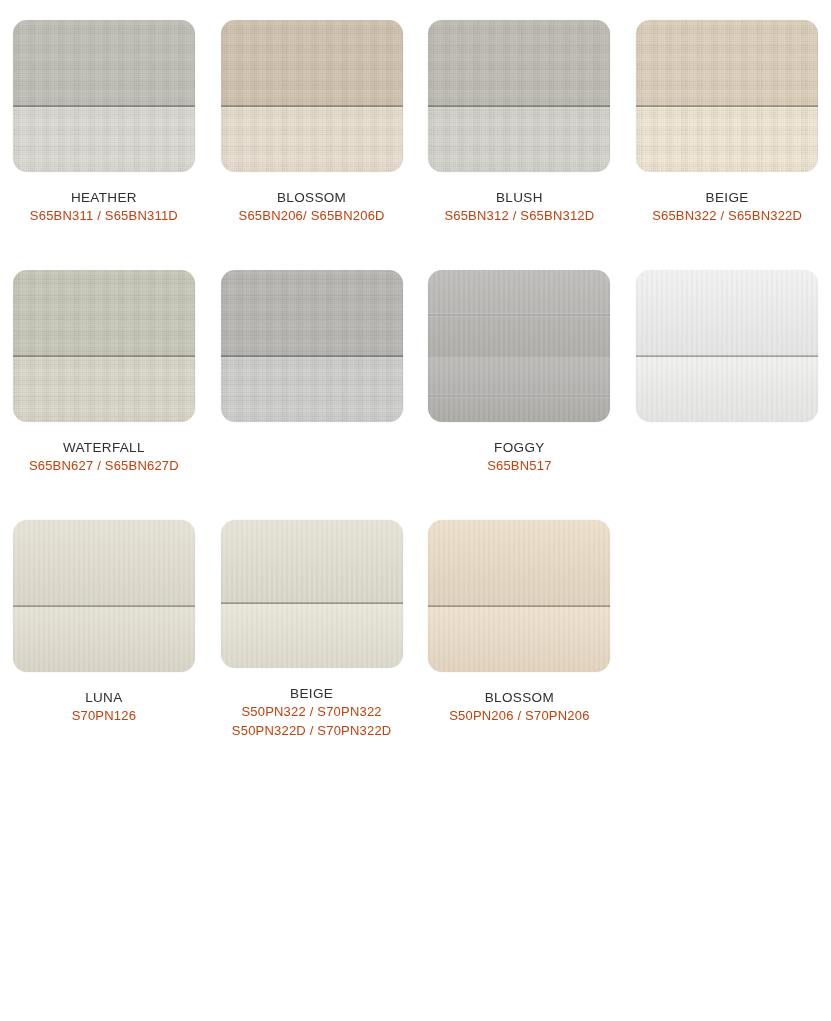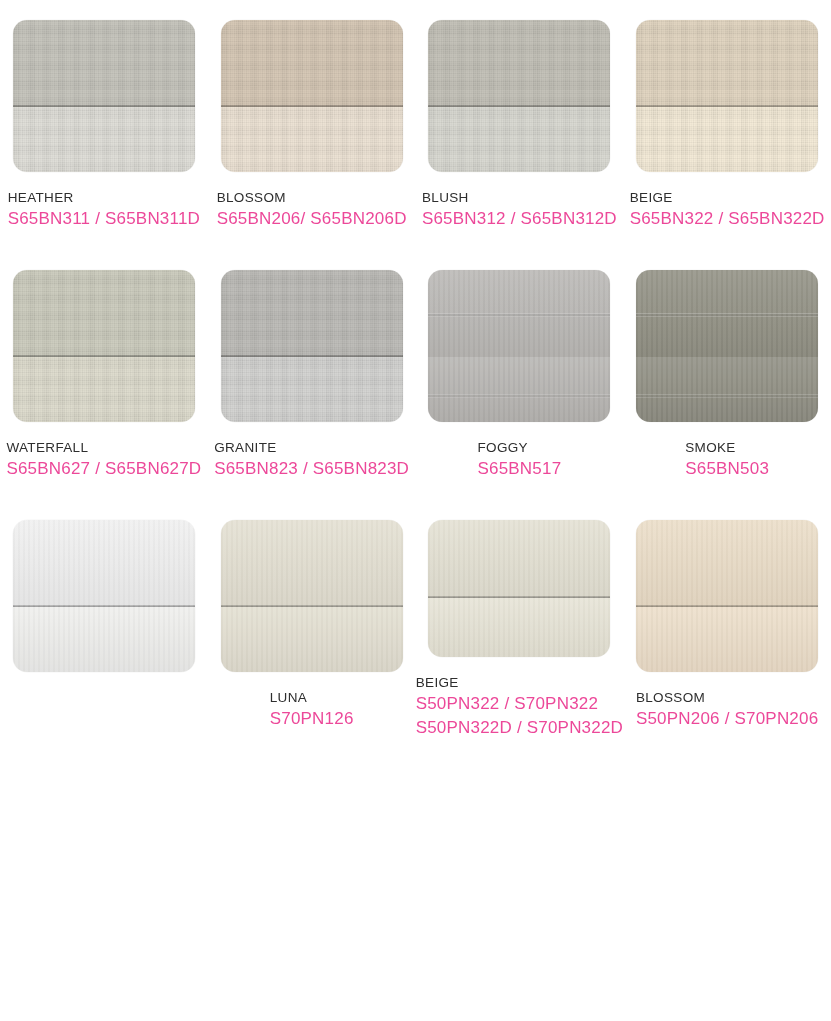--- a/index.html
+++ b/index.html
@@ -101,32 +101,33 @@
   }
   .seam-lower {
     bottom: 16%;
     height: 4px;
     background: linear-gradient(180deg, rgba(255,255,255,0.30), rgba(0,0,0,0.11), rgba(255,255,255,0.26));
     opacity: 0.85;
   }
 
   .swatch-caption {
     margin-top: 16px;
+    text-align: center;
     line-height: 1.42;
   }
   .swatch-name {
     font-size: 13.5px;
     letter-spacing: 0.35px;
     color: #2e2e2e;
     white-space: nowrap;
   }
   .swatch-codes {
-    font-size: 17px;
+    font-size: 13px;
     letter-spacing: 0.2px;
-    color: #ec4899;
+    color: #c2410c;
     white-space: nowrap;
   }
 </style>
 </head>
 <body>
 
 <div id="swatch-grid">
     <div class="swatch-card">
       <div class="swatch-chip tex-weave">
         <div class="chip-top" style="background: rgb(198, 197, 189);">
@@ -186,52 +187,36 @@
         <div class="swatch-name">WATERFALL</div>
         <div class="swatch-codes">S65BN627 / S65BN627D</div>
       </div>
     </div>
     <div class="swatch-card">
       <div class="swatch-chip tex-weave">
         <div class="chip-top" style="background: rgb(190, 189, 185);">
           <div class="seam seam-split"></div>
         </div>
         <div class="chip-bottom" style="background: rgb(212, 212, 210);"></div>
-      </div>
-      <div class="swatch-caption">
-        <div class="swatch-name">GRANITE</div>
-        <div class="swatch-codes">S65BN823 / S65BN823D</div>
       </div>
     </div>
     <div class="swatch-card">
       <div class="swatch-chip tex-soft">
         <div class="chip-top" style="background: rgb(184, 182, 179);"></div>
         <div class="chip-bottom" style="background: rgb(181, 179, 176);"></div>
         <div class="seam seam-upper"></div>
         <div class="seam seam-lower"></div>
       </div>
       <div class="swatch-caption">
         <div class="swatch-name">FOGGY</div>
         <div class="swatch-codes">S65BN517</div>
       </div>
     </div>
     <div class="swatch-card">
       <div class="swatch-chip tex-soft">
-        <div class="chip-top" style="background: rgb(143, 142, 129);"></div>
-        <div class="chip-bottom" style="background: rgb(141, 140, 128);"></div>
-        <div class="seam seam-upper"></div>
-        <div class="seam seam-lower"></div>
-      </div>
-      <div class="swatch-caption">
-        <div class="swatch-name">SMOKE</div>
-        <div class="swatch-codes">S65BN503</div>
-      </div>
-    </div>
-    <div class="swatch-card">
-      <div class="swatch-chip tex-soft">
         <div class="chip-top" style="background: rgb(239, 239, 239);">
           <div class="seam seam-split"></div>
         </div>
         <div class="chip-bottom" style="background: rgb(238, 238, 236);"></div>
       </div>
     </div>
     <div class="swatch-card">
       <div class="swatch-chip tex-soft">
         <div class="chip-top" style="background: rgb(227, 223, 209);">
           <div class="seam seam-split"></div>

